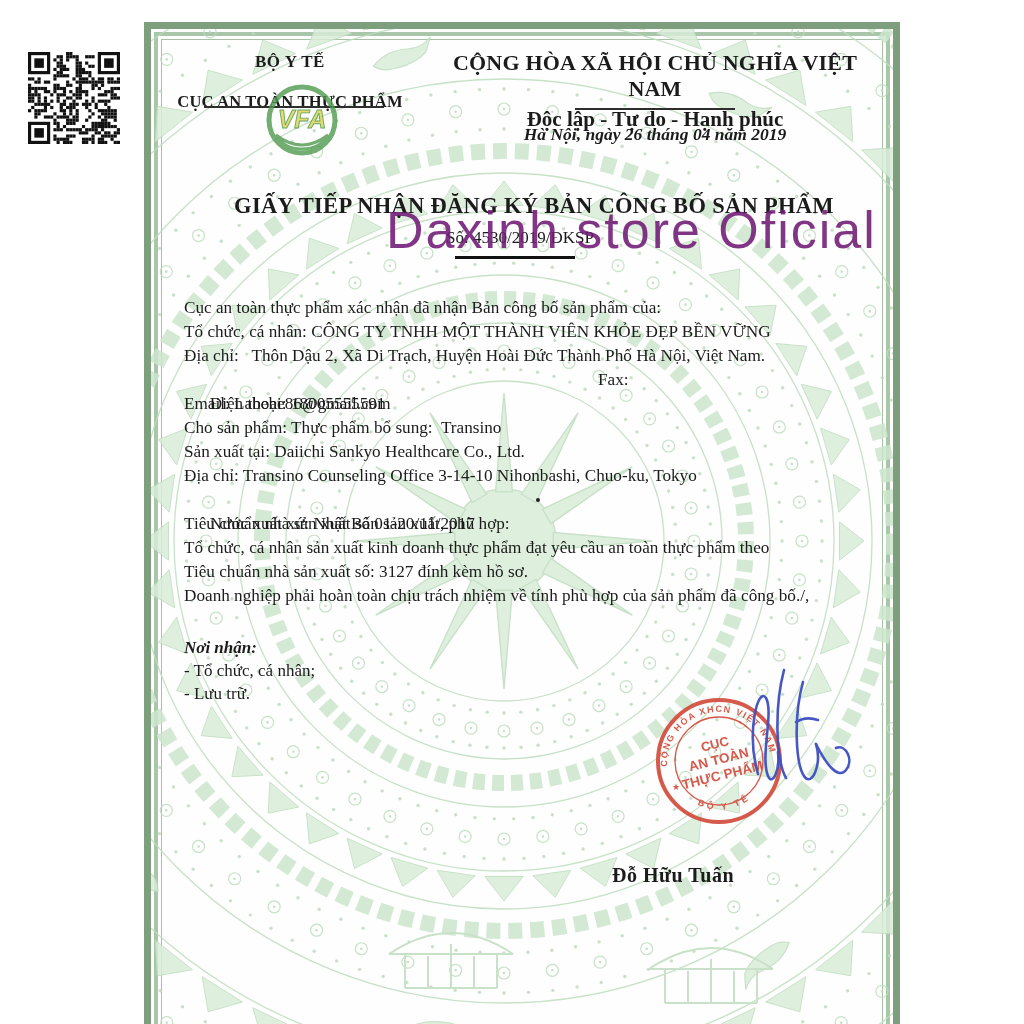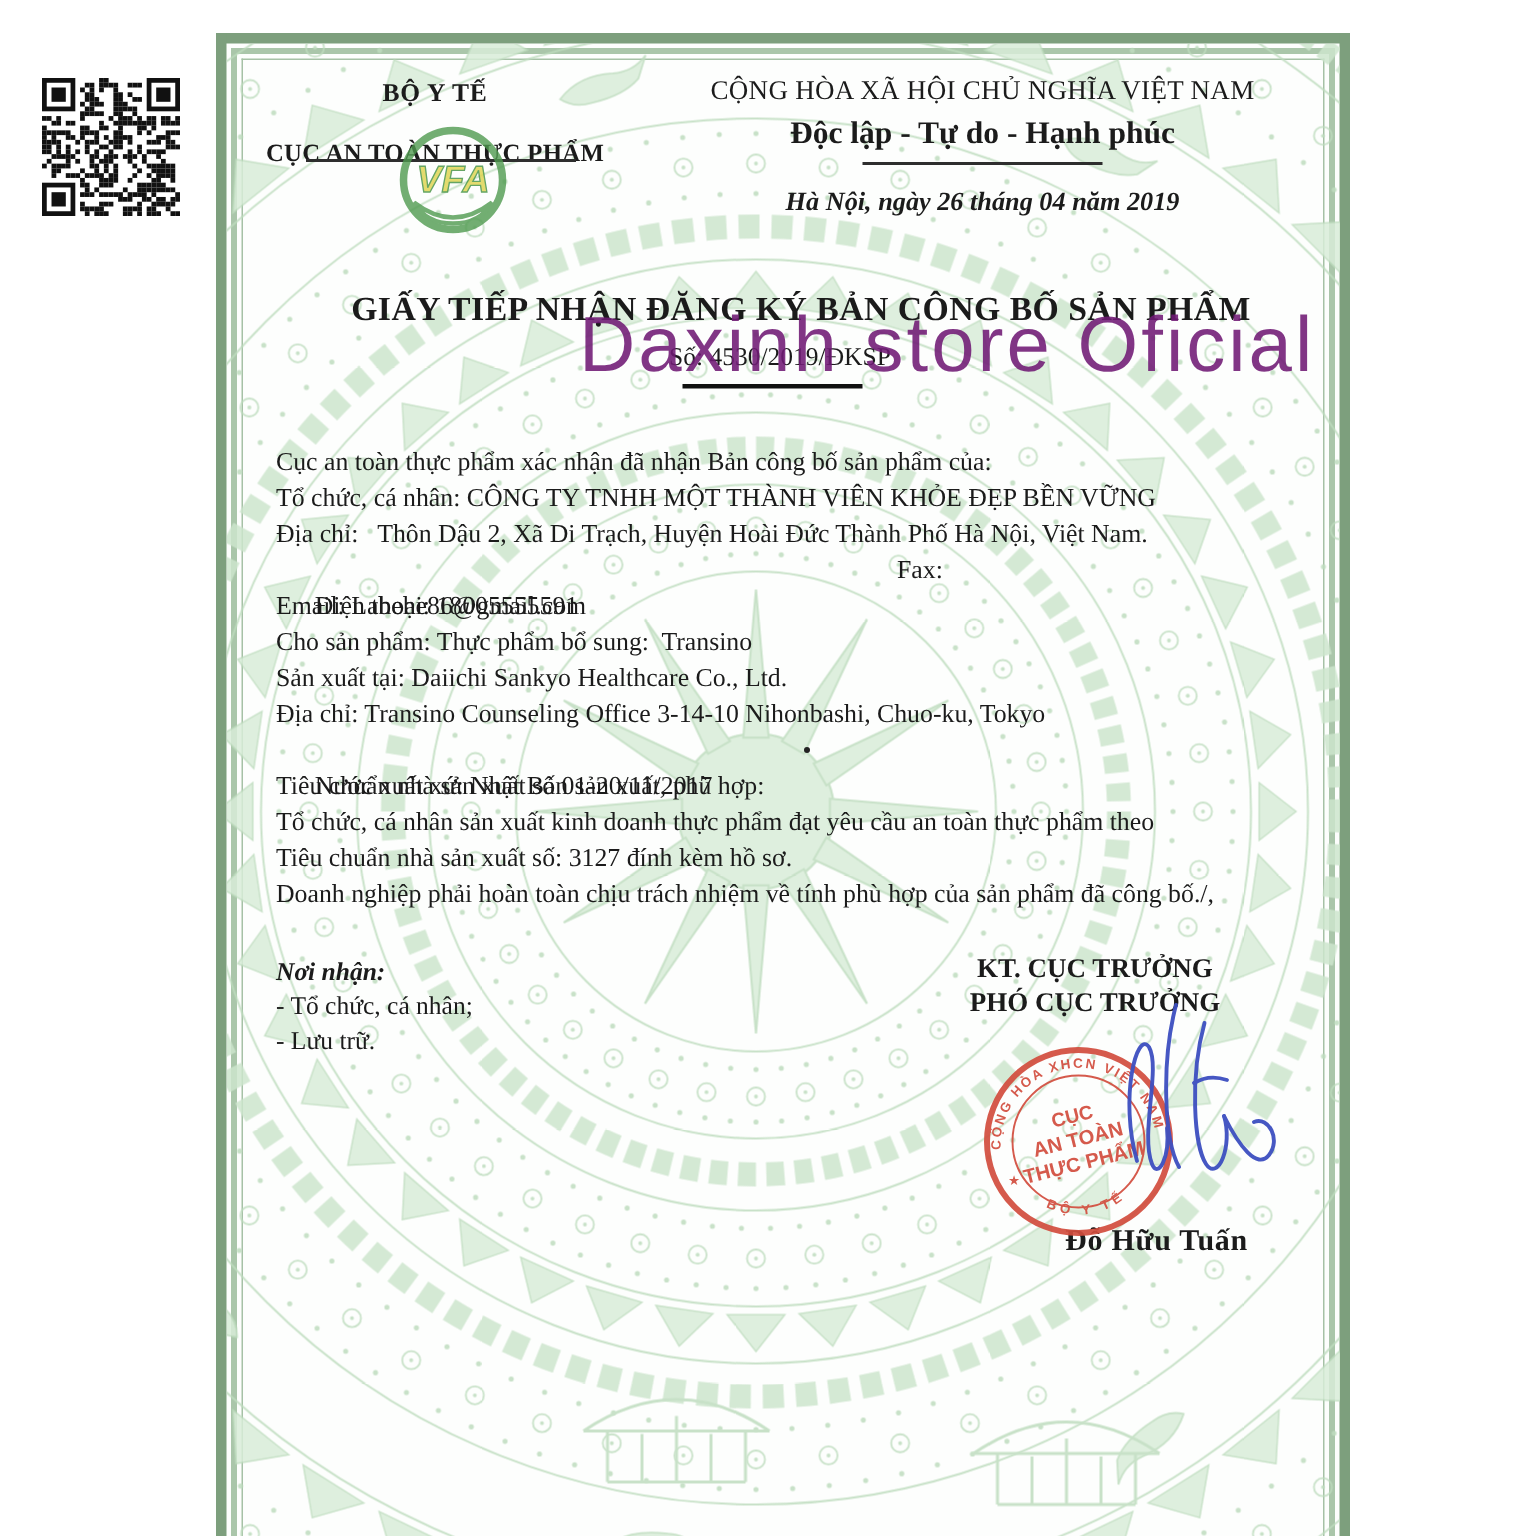--- a/index.html
+++ b/index.html
@@ -23,39 +23,39 @@
     border:1px solid #a6c1a6;border-bottom:none;pointer-events:none;
   }
   #drum-svg{position:absolute;left:0;top:0;z-index:1;}
   
   .content{position:absolute;inset:0;z-index:2;}
   .hdr-left{position:absolute;left:168px;top:52px;width:244px;text-align:center;}
   .hdr-left .l1{font-size:17px;font-weight:bold;letter-spacing:.5px;}
   .hdr-left .l2{font-size:16.5px;font-weight:bold;margin-top:20px;letter-spacing:.2px;}
   .rule-left{position:absolute;left:204px;top:106px;width:180px;height:2px;background:#2e2e2e;}
   .hdr-right{position:absolute;left:450px;top:50px;width:410px;text-align:center;}
-  .hdr-right .l1{font-size:18px;font-weight:normal;letter-spacing:.2px;}
+  .hdr-right .l1{font-size:22px;font-weight:bold;letter-spacing:.2px;}
   .hdr-right .l2{font-size:21px;font-weight:bold;margin-top:5px;}
   .rule-right{position:absolute;left:575px;top:108px;width:160px;height:2px;background:#2e2e2e;}
   .date-line{position:absolute;left:450px;top:124px;width:410px;text-align:center;
     font-size:17.5px;font-style:italic;font-weight:600;}
   .doc-title{position:absolute;left:164px;top:193px;width:740px;text-align:center;
     font-size:22.5px;font-weight:bold;letter-spacing:.3px;}
   .doc-number{position:absolute;left:150px;top:228px;width:740px;text-align:center;font-size:17px;}
   .rule-number{position:absolute;left:455px;top:256px;width:120px;height:2.5px;background:#111;}
   .body-block{position:absolute;left:184px;top:296px;width:700px;font-size:17.2px;}
   .body-block .bl{white-space:pre;height:24px;line-height:24px;position:relative;}
   .fax{position:absolute;left:414px;top:0;}
   .stray-dot{position:absolute;left:352px;top:10px;width:4px;height:4px;border-radius:50%;background:#222;}
   .recipients{position:absolute;left:184px;top:636px;font-size:17px;}
   .recipients .rt{font-weight:bold;font-style:italic;height:23px;line-height:23px;}
   .recipients .ri{height:23px;line-height:23px;}
   .signer{position:absolute;left:580px;top:634px;width:300px;text-align:center;
     font-size:18px;font-weight:bold;line-height:23px;}
-  .signer-name{position:absolute;left:612px;top:816px;width:220px;text-align:right;
+  .signer-name{position:absolute;left:612px;top:864px;width:220px;text-align:left;
     font-size:20px;font-weight:bold;letter-spacing:.5px;}
   #stamp-svg{position:absolute;left:646px;top:688px;z-index:3;}
   #sig-svg{position:absolute;left:700px;top:652px;z-index:4;}
   #vfa-svg{position:absolute;left:246px;top:80px;z-index:2;}
   .watermark{
     position:absolute;left:386px;top:200px;z-index:5;
     font-family:"Liberation Sans","DejaVu Sans",sans-serif;
     font-size:52px;font-weight:400;letter-spacing:2px;
     color:#701a75;opacity:.88;white-space:nowrap;
   }
@@ -1706,24 +1706,20 @@
     <div class="bl">Tiêu chuẩn nhà sản xuất số: 3127 đính kèm hồ sơ.</div>
     <div class="bl">Doanh nghiệp phải hoàn toàn chịu trách nhiệm về tính phù hợp của sản phẩm đã công bố./,</div>
   </div>
 
   <div class="recipients">
     <div class="rt">Nơi nhận:</div>
     <div class="ri">- Tổ chức, cá nhân;</div>
     <div class="ri">- Lưu trữ.</div>
   </div>
 
-  <div class="signer">
-    <div>KT. CỤC TRƯỞNG</div>
-    <div>PHÓ CỤC TRƯỞNG</div>
-  </div>
 
   <svg id="stamp-svg" width="146" height="146" viewBox="0 0 146 146">
     <g opacity="0.92">
       <circle cx="73" cy="73" r="61" fill="none" stroke="#d24c3d" stroke-width="4"></circle>
       <circle cx="73" cy="73" r="44" fill="none" stroke="#d24c3d" stroke-width="1.3"></circle>
       <defs>
         <path id="rimTop" d="M 22 86 A 52 52 0 1 1 124 86"></path>
         <path id="rimBot" d="M 33 101 A 49 49 0 0 0 113 101"></path>
       </defs>
       <text font-size="9" font-weight="bold" fill="#d24c3d" letter-spacing="1.5" font-family="Liberation Sans, sans-serif">

